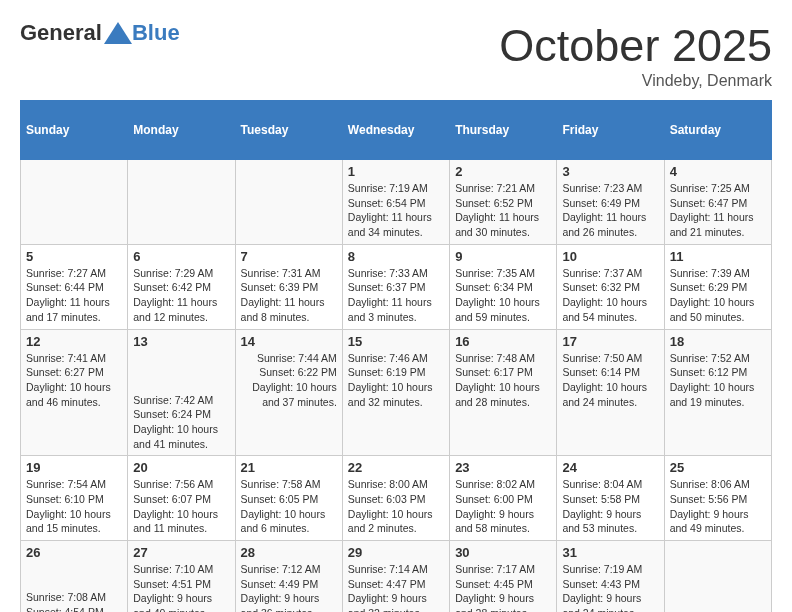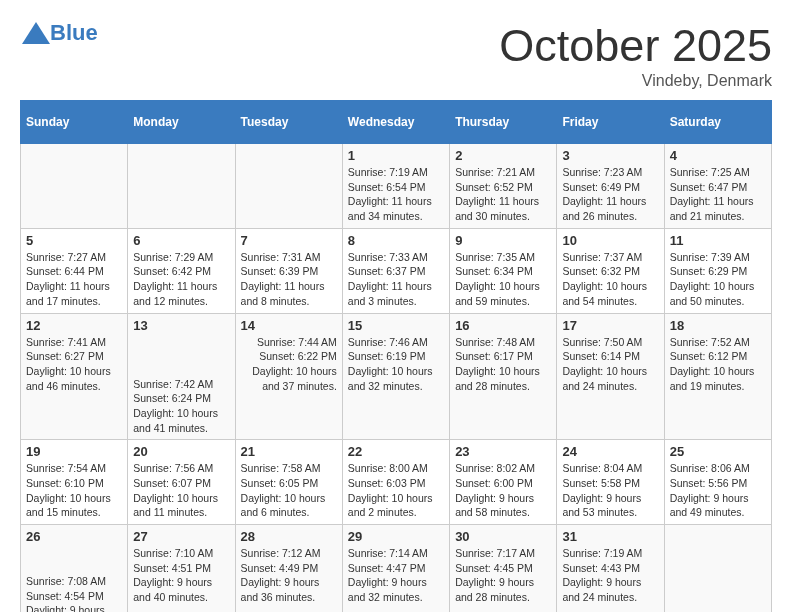--- a/index.html
+++ b/index.html
@@ -49,21 +49,21 @@
     }
     table {
       width: 100%;
       border-collapse: collapse;
       font-size: 11px;
     }
     thead th {
       background-color: #3a7bbf;
       color: #fff;
       text-align: left;
-      padding: 14px 5px;
+      padding: 22px 5px;
       font-size: 12px;
       font-weight: bold;
       border: 1px solid #3a7bbf;
     }
     tbody td {
       vertical-align: top;
       border: 1px solid #ccc;
       padding: 4px 5px;
       height: 80px;
       width: 14.28%;
@@ -88,20 +88,21 @@
     }
     .empty-cell {
       background-color: #f9f9f9;
     }
   </style>
 </head>
 <body>
 
 <div class="header">
   <div class="logo">
+    <span class="logo-text-general">General</span>
     <svg class="logo-icon" viewBox="0 0 28 22" xmlns="http://www.w3.org/2000/svg">
       <polygon points="0,22 14,0 28,22" fill="#3a7bbf"></polygon>
     </svg>
     <span class="logo-text-blue">Blue</span>
   </div>
   <div class="title-block">
     <div class="month-title">October 2025</div>
     <div class="location-title">Vindeby, Denmark</div>
   </div>
 </div>

